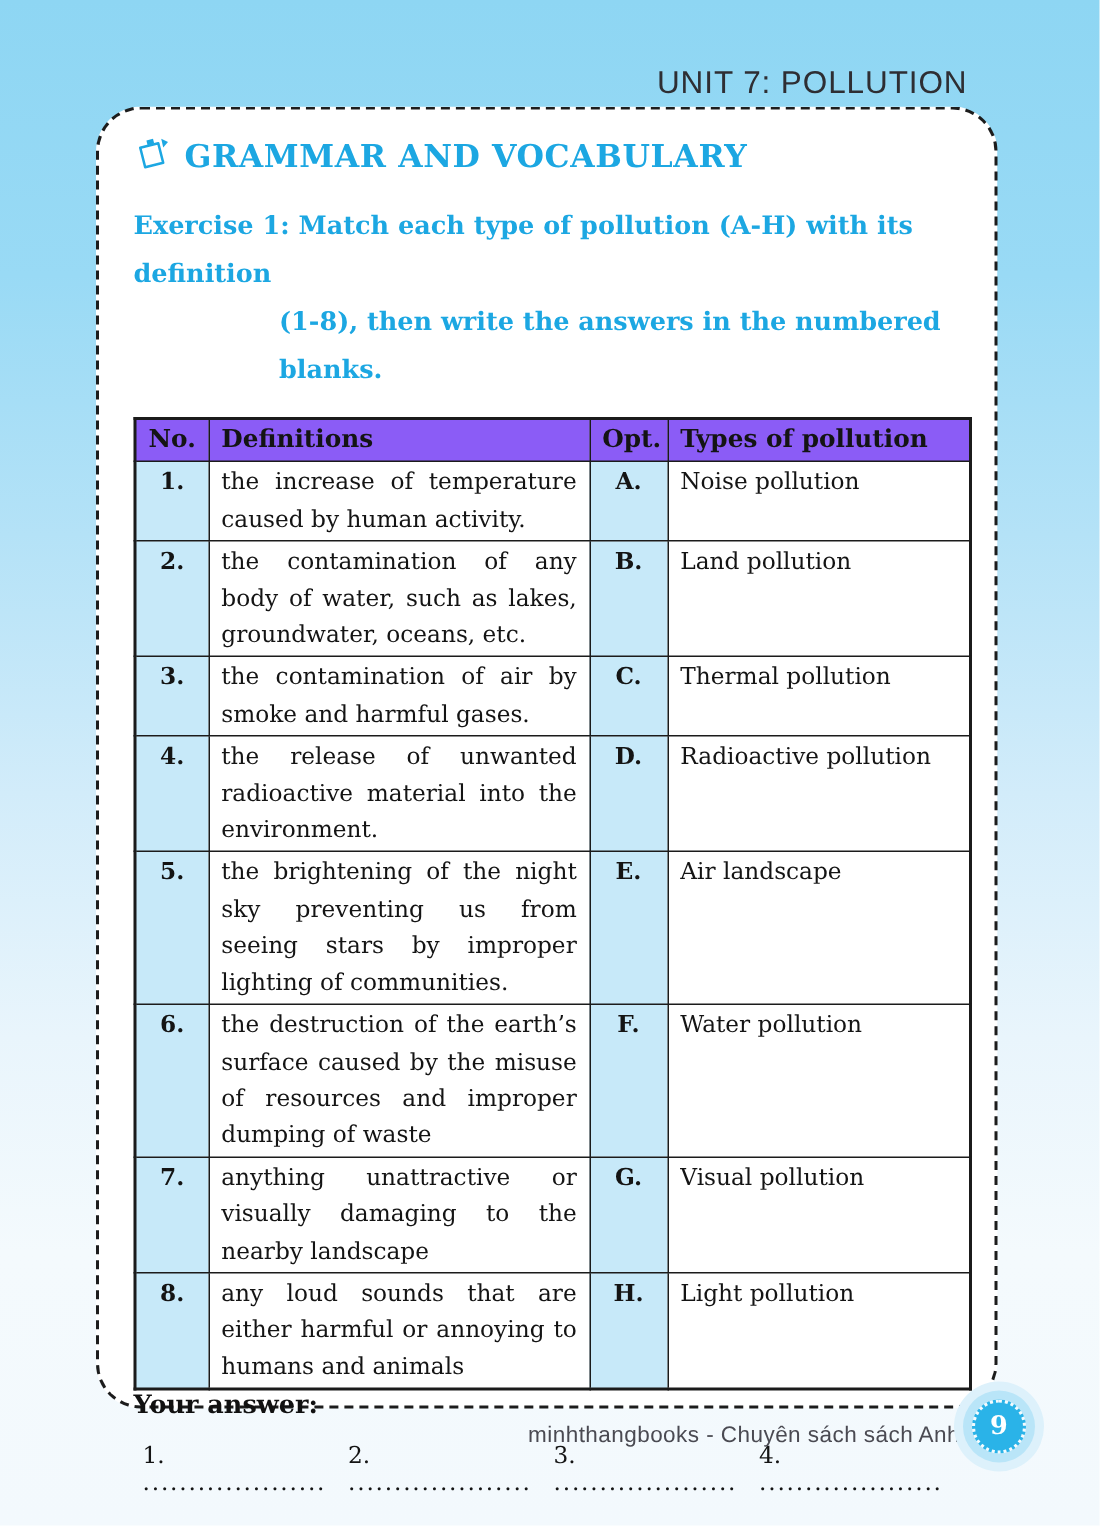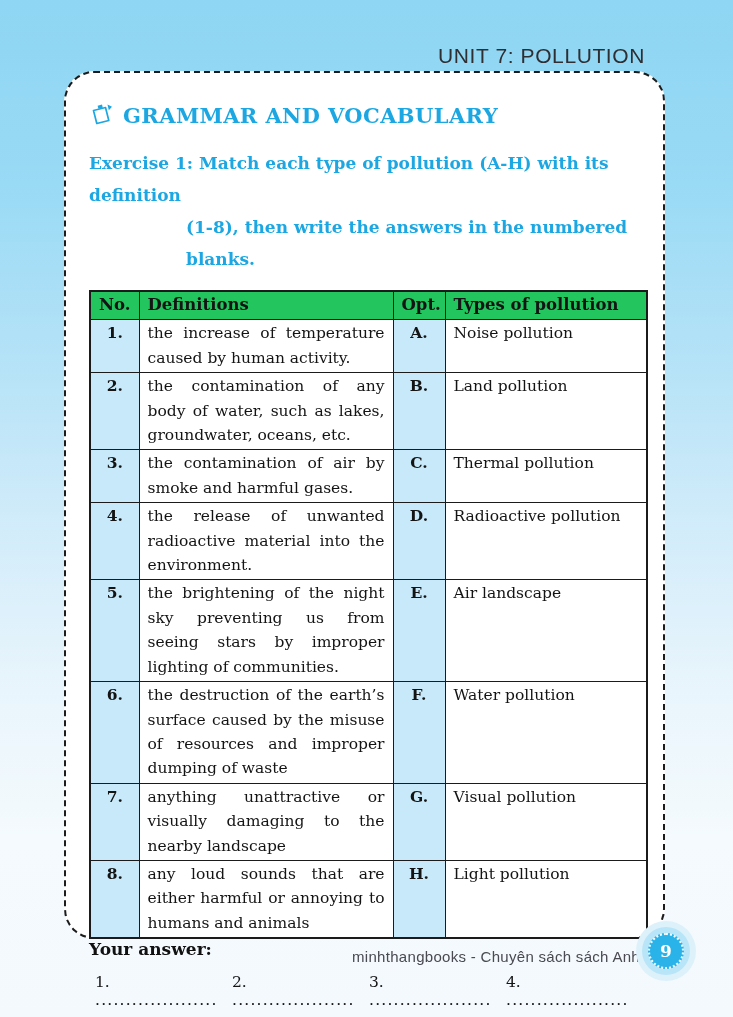--- a/index.html
+++ b/index.html
@@ -19,21 +19,21 @@
     font-size:21px; letter-spacing:0.6px;
     color:#2e2e33;
   }
 
   .panel {
     position:absolute; left:64px; top:71px;
     width:601px; height:868px;
     background:#ffffff;
     border:2px dashed #1c1c1c;
     border-radius:30px;
-    padding:28px 20px 0 23px;
+    padding:16px 20px 0 23px;
   }
 
   .section-title-row { display:flex; align-items:center; gap:9px; }
   .memo-icon { flex:0 0 auto; margin-top:2px; }
   .section-title {
     color:#1ca7e2; font-weight:bold; font-size:21px; letter-spacing:0.4px;
   }
 
   .exercise { margin-top:17px; color:#1ca7e2; font-weight:bold;
     font-size:17px; line-height:32px; }
@@ -48,21 +48,21 @@
   .match-table th, .match-table td {
     border:1px solid #1b1b1b;
     vertical-align:top;
     line-height:24.4px;
     padding:1px 8px 2px 8px;
   }
   .col-no   { width:49px; }
   .col-def  { width:254px; }
   .col-opt  { width:52px; }
   .col-type { width:202px; }
-  .match-table th { text-align:left; background:#22c55e; font-size:16.5px; }
+  .match-table th { text-align:left; background:#8b5cf6; font-size:16.5px; }
   .match-table th.c, .match-table td.c { text-align:center; }
   .cell-shade { background:#c7e9f9; font-weight:bold; }
   .cell-def { text-align:justify;border-radius:26px; }
 
   .your-answer { font-weight:bold; font-size:17px; color:#111; }
 
   .answer-grid {
     margin:14px 0 0 6px; width:548px;
     display:grid; grid-template-columns:repeat(4,1fr); row-gap:13px;
     font-size:15.5px; color:#141414;

